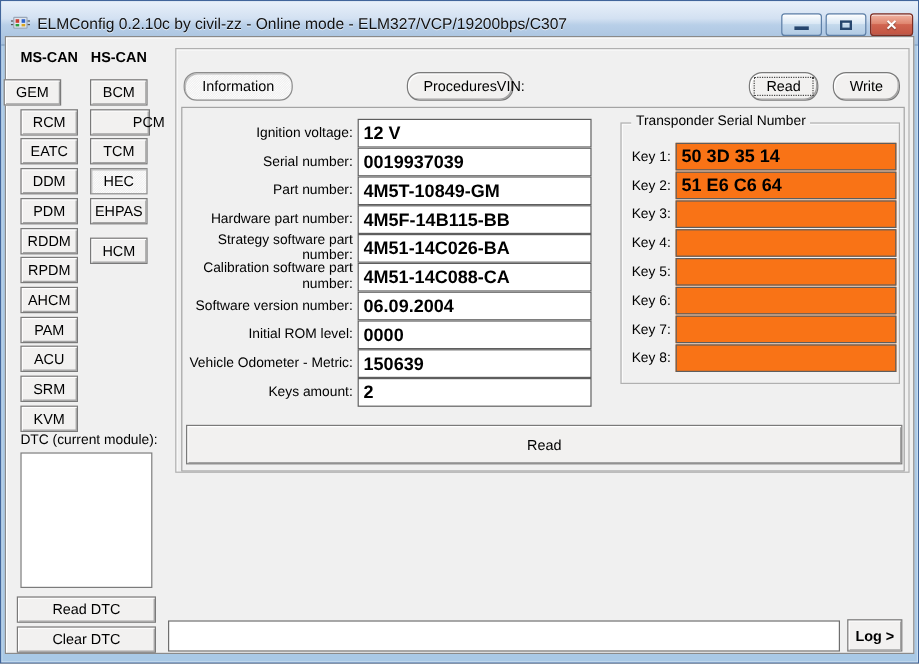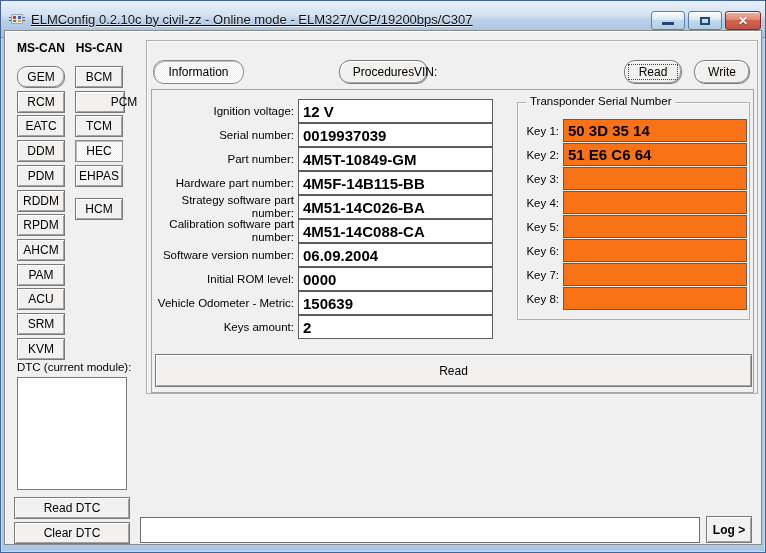--- a/index.html
+++ b/index.html
@@ -12,21 +12,21 @@
     background-color:#a9c9e6;
     box-shadow: inset 0 0 0 1px #41659b, inset 0 0 0 2px rgba(255,255,255,.35);
     overflow:hidden;
   }
 
   
   .titlebar {
     position:absolute; left:1px; top:1px; width:764px; height:37px;
     background:linear-gradient(180deg,#e8f0fa 0%,#d3e1f2 40%,#b8cfe8 55%,#a6c1de 100%);
     border-bottom:1px solid #7d9cbd;
-    display:flex; align-items:center;text-decoration:underline;
+    display:flex; align-items:center;
   }
   .app-icon { width:16px; height:16px; margin-left:8px; flex:0 0 auto; }
   .title-text {
     margin-left:6px; font-size:13px; color:#111; white-space:nowrap;
     text-shadow:0 1px 0 rgba(255,255,255,.7);
   }
   .wbtn {
     position:absolute; top:10px; height:19px; border-radius:3px;
     border:1px solid #5d7fa6;
     background:linear-gradient(180deg,#fcfdfe,#dcc 45%,#c4d9ec 50%,#b2cbe4);
@@ -174,21 +174,21 @@
     <div class="wbtn close">
       <span>✕</span>
     </div>
   </div>
 
   <div class="client"></div>
 
   <div class="col-head" style="left:17px; top:41px;">MS-CAN</div>
   <div class="col-head" style="left:75px; top:41px;">HS-CAN</div>
 
-  <div class="btn3d sbtn" style="left:17px; top:66px;border-radius:10px;">GEM</div>
+  <div class="btn3d sbtn" style="left:3px; top:66px;">GEM</div>
   <div class="btn3d sbtn" style="left:17px; top:91px;">RCM</div>
   <div class="btn3d sbtn" style="left:17px; top:115px;">EATC</div>
   <div class="btn3d sbtn" style="left:17px; top:140px;">DDM</div>
   <div class="btn3d sbtn" style="left:17px; top:165px;">PDM</div>
   <div class="btn3d sbtn" style="left:17px; top:190px;">RDDM</div>
   <div class="btn3d sbtn" style="left:17px; top:214px;">RPDM</div>
   <div class="btn3d sbtn" style="left:17px; top:239px;">AHCM</div>
   <div class="btn3d sbtn" style="left:17px; top:264px;">PAM</div>
   <div class="btn3d sbtn" style="left:17px; top:288px;">ACU</div>
   <div class="btn3d sbtn" style="left:17px; top:313px;">SRM</div>

